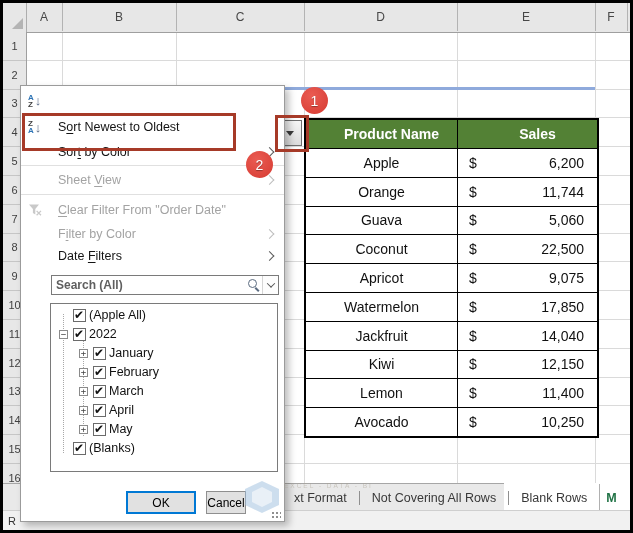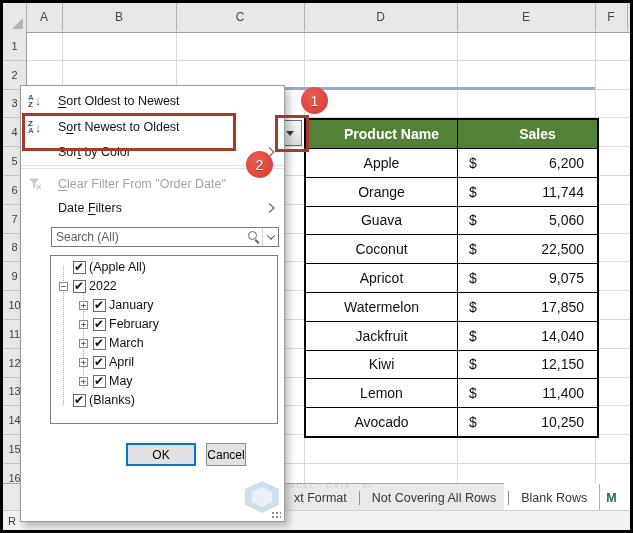--- a/index.html
+++ b/index.html
@@ -60,21 +60,21 @@
   .ltrs{display:flex;flex-direction:column;font-size:8px;font-weight:bold;line-height:7px;font-family:"Liberation Sans",sans-serif;}
   .la{color:#2E74B5;font-style:normal;}
   .lz{color:#3f3f3f;font-style:normal;}
   .sarr{font-size:13px;color:#5a6a85;margin-left:1px;line-height:13px;}
   .chev{position:absolute;right:11px;top:50%;width:6px;height:6px;border-right:1.4px solid #5a5a5a;border-top:1.4px solid #5a5a5a;
         transform:translateY(-50%) rotate(45deg);}
   .mitem.disabled .chev{border-color:#bdbdbd;}
   .msep{height:1px;background:#e0e0e0;margin:2px 0;}
 
   .searchrow{margin:8px 0 0 30px;width:228px;height:20px;border:1px solid #7a7a7a;display:flex;align-items:center;background:#fff;box-sizing:border-box;}
-  .searchrow input{flex:1;border:none;outline:none;font-size:12px;padding:0 0 0 4px;font-family:"Liberation Sans",sans-serif;color:#222;min-width:0;background:transparent;}
+  .searchrow input{flex:1;border:none;outline:none;font-size:12px;padding:0 0 0 4px;font-family:"Liberation Sans",sans-serif;color:#222;min-width:0;background:transparent;font-weight:bold;}
   .searchrow input::placeholder{color:#5f5f5f;opacity:1;}
   .mag{width:16px;height:16px;position:relative;flex:0 0 16px;}
   .mag::before{content:"";position:absolute;left:2px;top:2px;width:7px;height:7px;border:1.4px solid #5b6b80;border-radius:50%;}
   .mag::after{content:"";position:absolute;left:10px;top:10px;width:5px;height:1.6px;background:#5b6b80;transform:rotate(45deg);transform-origin:0 0;}
   .schev{width:15px;height:18px;border-left:1px solid #d5d5d5;display:flex;align-items:center;justify-content:center;flex:0 0 15px;background:#fdfdfd;}
   .schev i{width:5px;height:5px;border-right:1.3px solid #555;border-bottom:1.3px solid #555;transform:rotate(45deg) translate(-1px,-1px);}
 
   .treebox{margin:8px 0 0 29px;width:228px;height:169px;border:1px solid #7a7a7a;box-sizing:border-box;position:relative;
            padding-top:3px;overflow:hidden;background:#fff;}
   .titem{height:19px;position:relative;font-size:12.5px;color:#111;}
@@ -249,47 +249,54 @@
   <div class="menu">
     <div id="menuitems">
         <div class="mitem" style="height: 25px;">
           <span class="micon">
             <span class="ltrs">
               <i class="la">A</i>
               <i class="lz">Z</i>
             </span>
             <span class="sarr">↓</span>
           </span>
-          <span><u>S</u>ort Oldest to Newest</span>
         </div>
         <div class="mitem" style="height: 28px;">
           <span class="micon">
             <span class="ltrs">
               <i class="lz">Z</i>
               <i class="la">A</i>
             </span>
             <span class="sarr">↓</span>
           </span>
           <span>S<u>o</u>rt Newest to Oldest</span>
         </div>
         <div class="mitem" style="height: 22px;">
           <span>Sor<u>t</u> by Color</span>
           <span class="chev"></span>
         </div>
         <div class="msep"></div>
+        <div class="mitem disabled" style="height: 24px;">
+          <span>Sheet <u>V</u>iew</span>
+          <span class="chev"></span>
+        </div>
         <div class="msep"></div>
         <div class="mitem disabled" style="height: 26px;">
           <span class="micon">
             <svg width="14" height="13" viewBox="0 0 14 13">
               <path d="M1 1h10L7.3 5.6V11l-2.4-1.4V5.6z" fill="#c9c9c9"></path>
               <path d="M8.6 7.4l4.4 4.4M13 7.4l-4.4 4.4" stroke="#c9c9c9" stroke-width="1.3"></path>
             </svg>
           </span>
           <span><u>C</u>lear Filter From "Order Date"</span>
         </div>
+        <div class="mitem disabled" style="height: 22px;">
+          <span>F<u>i</u>lter by Color</span>
+          <span class="chev"></span>
+        </div>
         <div class="mitem" style="height: 22px;">
           <span>Date <u>F</u>ilters</span>
           <span class="chev"></span>
         </div>
       </div>
     <div class="searchrow">
       <input placeholder="Search (All)" style="">
       <span class="mag"></span>
       <span class="schev">
           <i></i>

